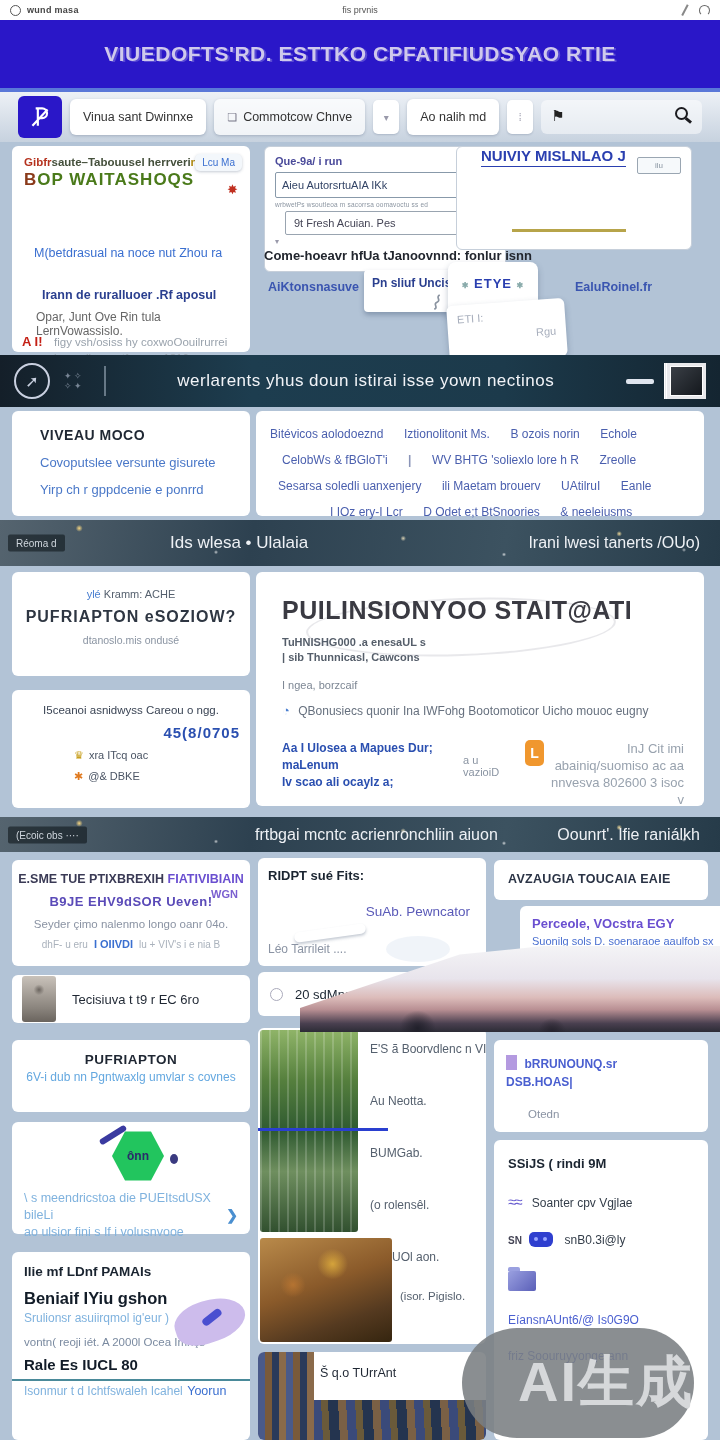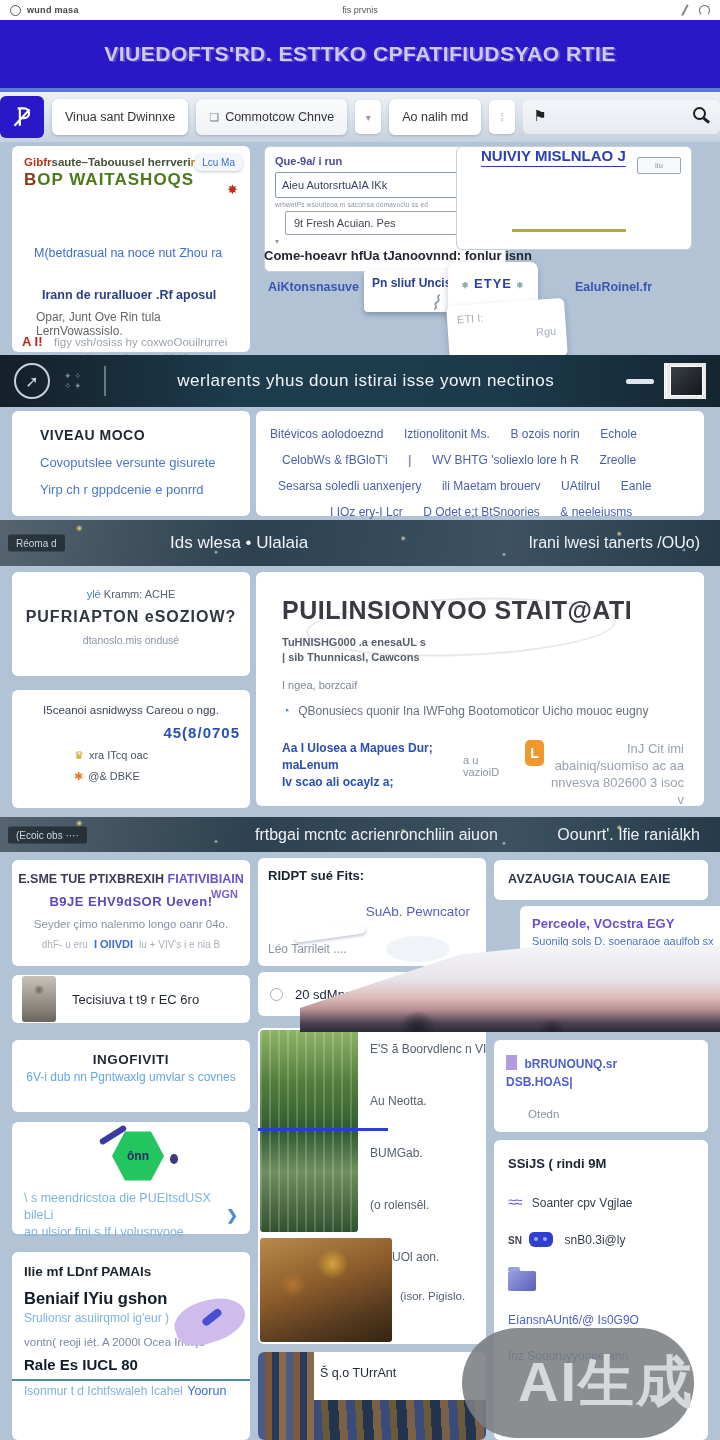--- a/index.html
+++ b/index.html
@@ -14,21 +14,21 @@
   .sb-right { margin-left:auto; display:flex; gap:14px; align-items:center; z-index:2; }
   .sb-slash { width:1.5px; height:12px; background:#888; transform:rotate(28deg); }
   .sb-loop { width:11px; height:11px; border:1.5px solid #666; border-radius:50%; border-bottom-color:transparent; }
 
   
   .appheader { position:absolute; top:20px; left:0; width:720px; height:68px; background:#2a17c8; display:flex; align-items:center; justify-content:center; }
   .appheader .title { color:#cfc9ec; font-size:21px; font-weight:bold; letter-spacing:.5px; text-shadow:2px 1px 0 rgba(255,255,255,.22); }
   .headerline { position:absolute; top:88px; left:0; width:720px; height:4px; background:#5a78d8; }
 
   
-  .navbar { position:absolute; top:92px; left:0; width:720px; height:50px; background:linear-gradient(180deg,#edf1f6,#c7d2df); display:flex; align-items:center; gap:8px; padding:0 0; }
+  .navbar { position:absolute; top:92px; left:0; width:720px; height:50px; background:linear-gradient(180deg,#edf1f6,#c7d2df); display:flex; align-items:center; gap:8px; padding:0 18px; }
   .navlogo { width:44px; height:42px; background:#2a17c8; border-radius:6px; display:flex; align-items:center; justify-content:center; flex:0 0 auto; }
   .tab { background:#fff; border-radius:6px; height:36px; display:flex; align-items:center; padding:0 13px; font-size:12.5px; color:#333; box-shadow:0 1px 3px rgba(40,60,90,.25); white-space:nowrap; }
   .tab.ghost { background:rgba(255,255,255,.72); }
   .tab .pre-icon { color:#778; margin-right:6px; font-size:11px; }
   .mini-box { background:#fff; border-radius:5px; width:26px; height:34px; display:flex; align-items:center; justify-content:center; color:#99a; font-size:10px; box-shadow:0 1px 2px rgba(40,60,90,.2); }
   .navsearch { flex:1; height:34px; background:rgba(255,255,255,.5); border-radius:6px; position:relative; }
   .flag-icon { position:absolute; left:10px; top:7px; color:#222; font-size:15px; }
   .mag { position:absolute; right:14px; top:7px; width:13px; height:13px; border:2.5px solid #1c1c20; border-radius:50%; }
   .mag::after { content:""; position:absolute; width:7px; height:2.5px; background:#1c1c20; transform:rotate(40deg); left:8px; top:10px; }
 
@@ -423,21 +423,21 @@
     <div class="desc">Seyder çimo nalenmo  longo oanr 04o.</div>
     <div class="meta">
       <span>dhF- u eru</span><span class="b">I OIIVDI</span><span>lu + VIV's i e nia  B</span>
     </div>
   </div>
   <div class="card gl2">
     <div class="avatar"></div>
     <div class="txt">Tecisiuva t t9 r EC 6ro</div>
   </div>
   <div class="card gl3">
-    <div class="t">INGOFIVITI</div>
+    <div class="t">PUFRIAPTON</div>
     <a class="lk">6V-i dub nn Pgntwaxlg umvlar s covnes</a>
   </div>
   <div class="card gl4">
     <div class="hexwrap">
       <div class="pen"></div>
       <div class="hex">ônn</div>
       <div class="hexdot"></div>
     </div>
     <div class="ln">
       <span>\ s  meendricstoa die PUEItsdUSX bileLi</span>

